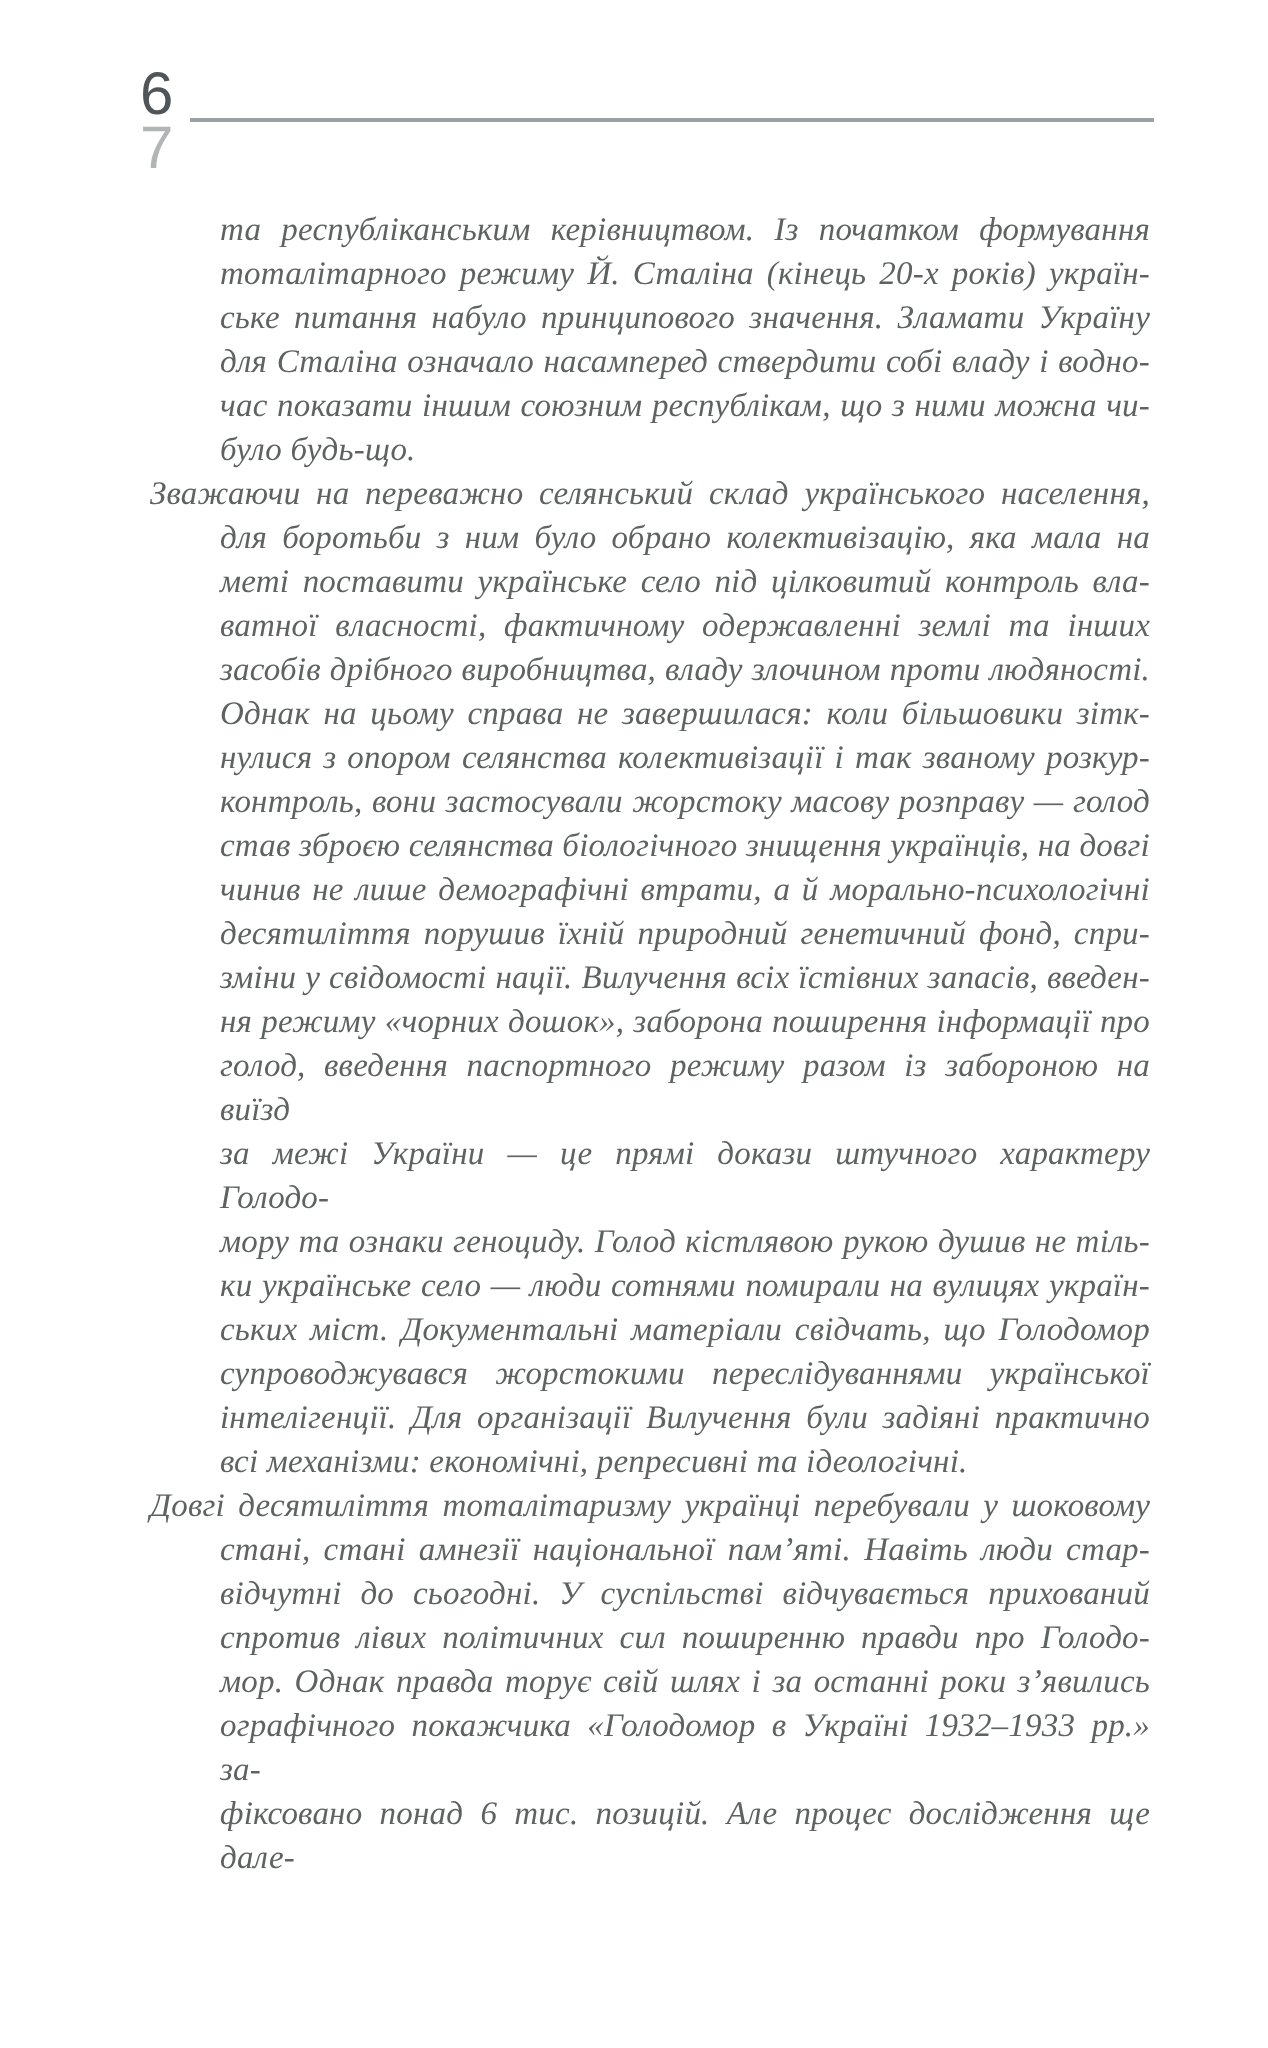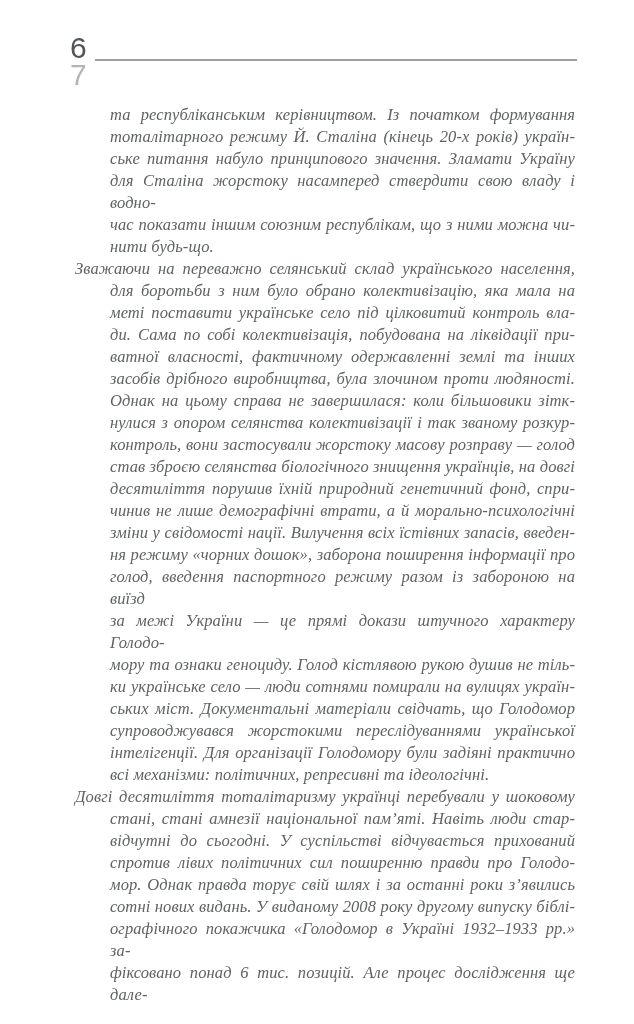--- a/index.html
+++ b/index.html
@@ -76,52 +76,50 @@
 <div class="page">
   <div class="page-number">6</div>
   <div class="header-rule"></div>
   <div class="secondary-page-number">7</div>
 
   <div class="text-block">
       <div class="paragraph">
         <div class="line">та республіканським керівництвом. Із початком формування</div>
         <div class="line">тоталітарного режиму Й. Сталіна (кінець 20-х років) україн-</div>
         <div class="line">ське питання набуло принципового значення. Зламати Україну</div>
-        <div class="line">для Сталіна жорстоку насамперед ствердити свою владу і водно-</div>
+        <div class="line">для Сталіна означало насамперед ствердити собі владу і водно-</div>
         <div class="line">час показати іншим союзним республікам, що з ними можна чи-</div>
-        <div class="line para-last">нити будь-що.</div>
+        <div class="line para-last">було будь-що.</div>
       </div>
       <div class="paragraph">
         <div class="line outdent">Зважаючи на переважно селянський склад українського населення,</div>
         <div class="line">для боротьби з ним було обрано колективізацію, яка мала на</div>
         <div class="line">меті поставити українське село під цілковитий контроль вла-</div>
-        <div class="line">ди. Сама по собі колективізація, побудована на ліквідації при-</div>
         <div class="line">ватної власності, фактичному одержавленні землі та інших</div>
-        <div class="line">засобів дрібного виробництва, була злочином проти людяності.</div>
+        <div class="line">засобів дрібного виробництва, владу злочином проти людяності.</div>
         <div class="line">Однак на цьому справа не завершилася: коли більшовики зітк-</div>
         <div class="line">нулися з опором селянства колективізації і так званому розкур-</div>
         <div class="line">контроль, вони застосували жорстоку масову розправу — голод</div>
         <div class="line">став зброєю селянства біологічного знищення українців, на довгі</div>
+        <div class="line">чинив не лише демографічні втрати, а й морально-психологічні</div>
         <div class="line">десятиліття порушив їхній природний генетичний фонд, спри-</div>
-        <div class="line">чинив не лише демографічні втрати, а й морально-психологічні</div>
         <div class="line">зміни у свідомості нації. Вилучення всіх їстівних запасів, введен-</div>
         <div class="line">ня режиму «чорних дошок», заборона поширення інформації про</div>
         <div class="line">голод, введення паспортного режиму разом із забороною на виїзд</div>
         <div class="line">за межі України — це прямі докази штучного характеру Голодо-</div>
         <div class="line">мору та ознаки геноциду. Голод кістлявою рукою душив не тіль-</div>
         <div class="line">ки українське село — люди сотнями помирали на вулицях україн-</div>
         <div class="line">ських міст. Документальні матеріали свідчать, що Голодомор</div>
         <div class="line">супроводжувався жорстокими переслідуваннями української</div>
-        <div class="line">інтелігенції. Для організації Голодомору були задіяні практично</div>
-        <div class="line para-last">всі механізми: політичних, репресивні та ідеологічні.</div>
+        <div class="line">інтелігенції. Для організації Вилучення були задіяні практично</div>
+        <div class="line para-last">всі механізми: економічні, репресивні та ідеологічні.</div>
       </div>
       <div class="paragraph">
         <div class="line outdent">Довгі десятиліття тоталітаризму українці перебували у шоковому</div>
         <div class="line">стані, стані амнезії національної пам’яті. Навіть люди стар-</div>
         <div class="line">відчутні до сьогодні. У суспільстві відчувається прихований</div>
         <div class="line">спротив лівих політичних сил поширенню правди про Голодо-</div>
         <div class="line">мор. Однак правда торує свій шлях і за останні роки з’явились</div>
-        <div class="line">сотні нових видань. У виданому 2008 року другому випуску біблі-</div>
         <div class="line">ографічного покажчика «Голодомор в Україні 1932–1933 рр.» за-</div>
         <div class="line">фіксовано понад 6 тис. позицій. Але процес дослідження ще дале-</div>
       </div>
     </div>
 </div>
 
 </body></html>

